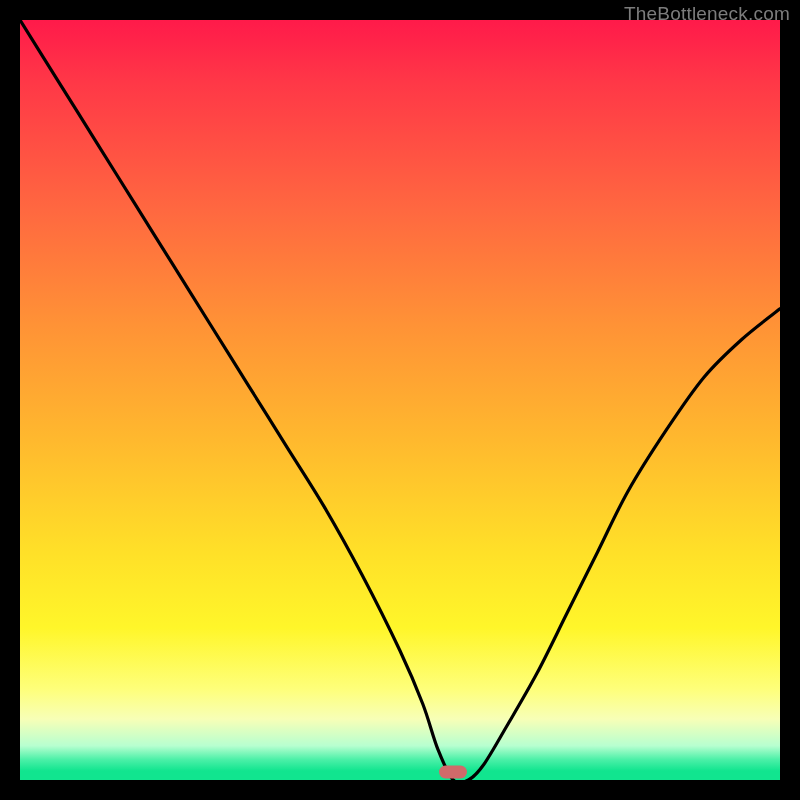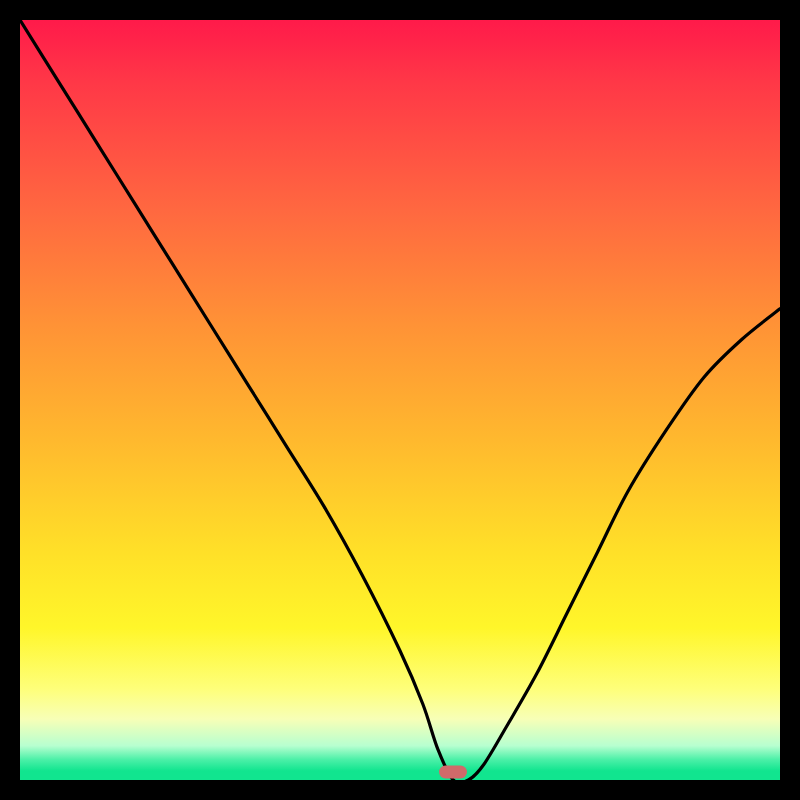--- a/index.html
+++ b/index.html
@@ -73,20 +73,21 @@
     font-weight: 500;
     letter-spacing: 0.2px;
     user-select: none;
   }
 </style>
 </head>
 <body>
 
 <div class="chart-wrap">
 
+  <div class="watermark">TheBottleneck.com</div>
 
   <div class="plot-area">
 
     <div class="gradient-bg"></div>
 
     <svg class="curve-svg" viewBox="0 0 760 760" preserveAspectRatio="none">
       <path id="curve-path" d="M 0.00 0.00 C 6.33 10.13, 25.33 40.53, 38.00 60.80 C 50.67 81.07, 63.33 101.33, 76.00 121.60 C 88.67 141.87, 101.33 162.13, 114.00 182.40 C 126.67 202.67, 139.33 222.93, 152.00 243.20 C 164.67 263.47, 177.33 283.73, 190.00 304.00 C 202.67 324.27, 215.33 344.53, 228.00 364.80 C 240.67 385.07, 253.33 405.33, 266.00 425.60 C 278.67 445.87, 291.33 464.87, 304.00 486.40 C 316.67 507.93, 329.33 530.73, 342.00 554.80 C 354.67 578.87, 369.87 609.27, 380.00 630.80 C 390.13 652.33, 396.47 667.53, 402.80 684.00 C 409.13 700.47, 412.93 716.93, 418.00 729.60 C 423.07 742.27, 428.13 754.93, 433.20 760.00 C 438.27 765.07, 443.33 762.53, 448.40 760.00 C 453.47 757.47, 457.27 753.67, 463.60 744.80 C 469.93 735.93, 477.53 722.00, 486.40 706.80 C 495.27 691.60, 506.67 672.60, 516.80 653.60 C 526.93 634.60, 537.07 613.07, 547.20 592.80 C 557.33 572.53, 567.47 552.27, 577.60 532.00 C 587.73 511.73, 596.60 491.47, 608.00 471.20 C 619.40 450.93, 633.33 429.40, 646.00 410.40 C 658.67 391.40, 671.33 372.40, 684.00 357.20 C 696.67 342.00, 709.33 330.60, 722.00 319.20 C 734.67 307.80, 753.67 293.87, 760.00 288.80" stroke="#000" stroke-width="3.2" fill="none" stroke-linejoin="round" stroke-linecap="round"></path>
     </svg>
 
     <div class="marker" id="marker" style="left: 433.2px; top: 752.4px; background: rgb(208, 106, 106);"></div>

